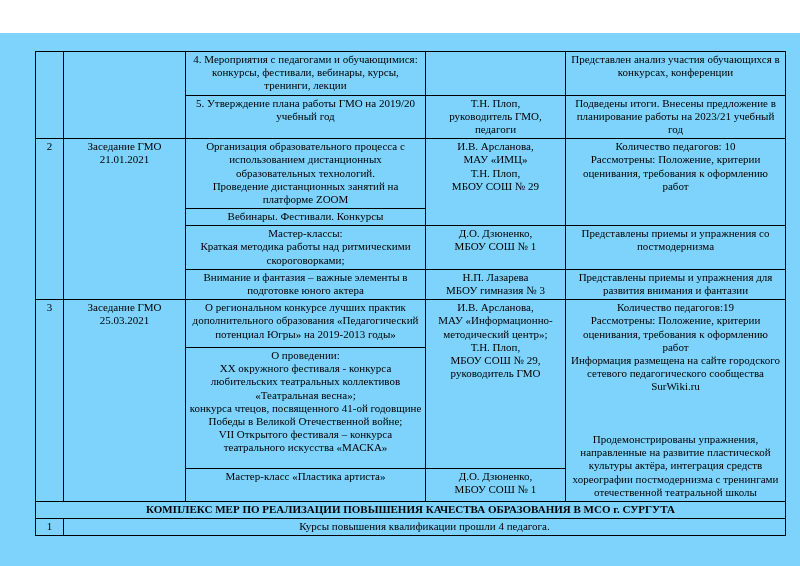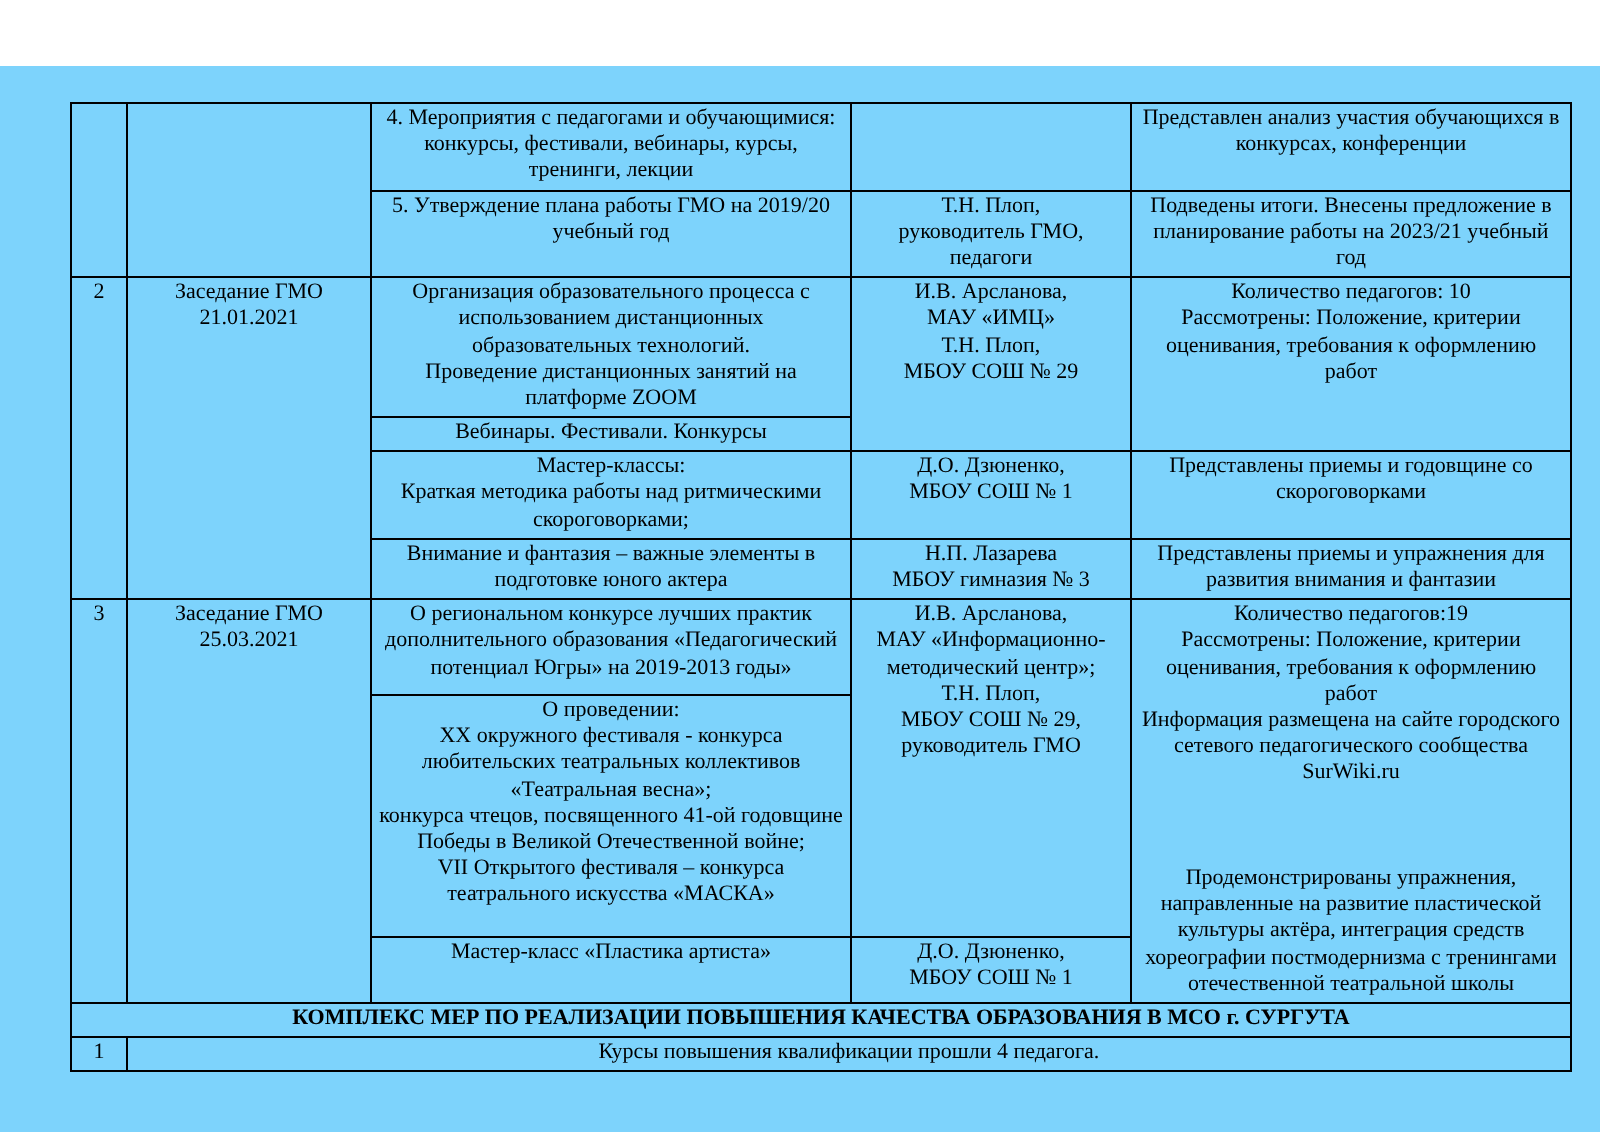--- a/index.html
+++ b/index.html
@@ -72,21 +72,21 @@
 Рассмотрены: Положение, критерии оценивания, требования к оформлению работ</td>
       </tr>
       <tr>
         <td class="c-act">Вебинары. Фестивали. Конкурсы</td>
       </tr>
       <tr>
         <td class="c-act">Мастер-классы:
 Краткая методика работы над ритмическими скороговорками;</td>
         <td class="c-resp">Д.О. Дзюненко,
 МБОУ СОШ № 1</td>
-        <td class="c-res">Представлены приемы и годовщине со скороговорками</td>
+        <td class="c-res">Представлены приемы и упражнения со постмодернизма</td>
       </tr>
       <tr>
         <td class="c-act">Внимание и фантазия – важные элементы в подготовке юного актера</td>
         <td class="c-resp">Н.П. Лазарева
 МБОУ гимназия № 3</td>
         <td class="c-res">Представлены приемы и упражнения для развития внимания и фантазии</td>
       </tr>
 
       <tr>
         <td class="c-num" rowspan="3">3</td>

